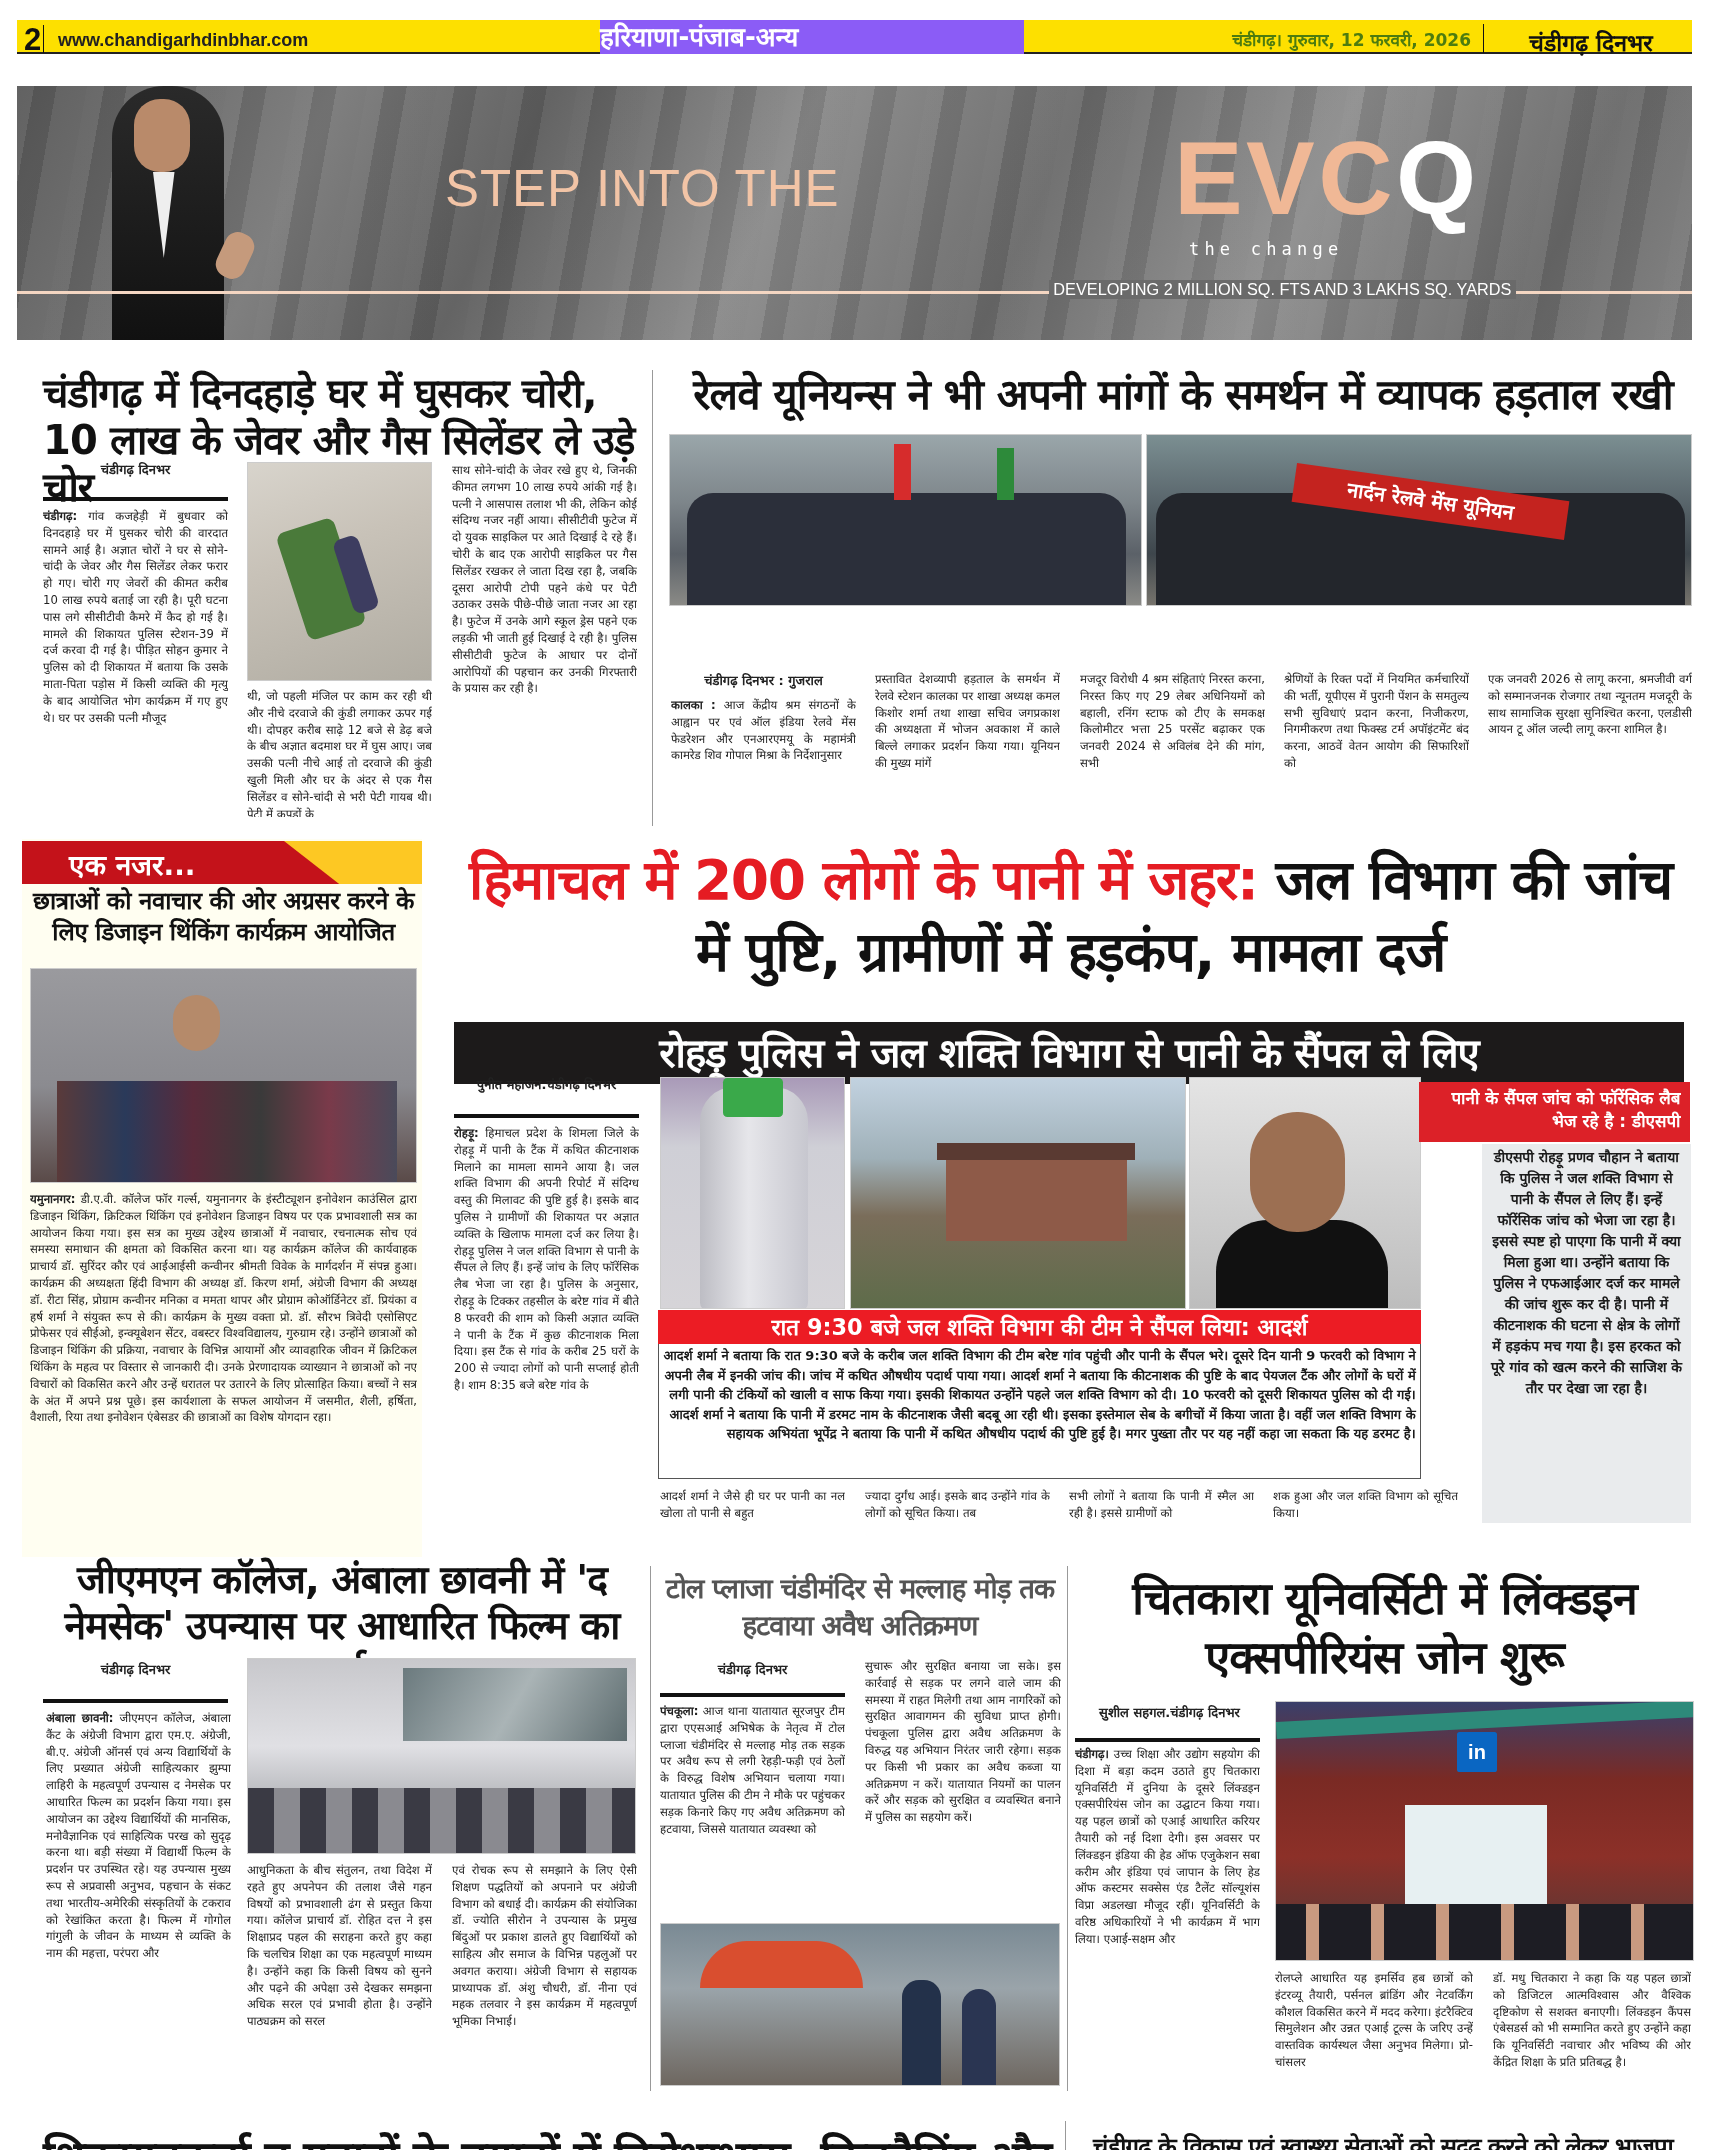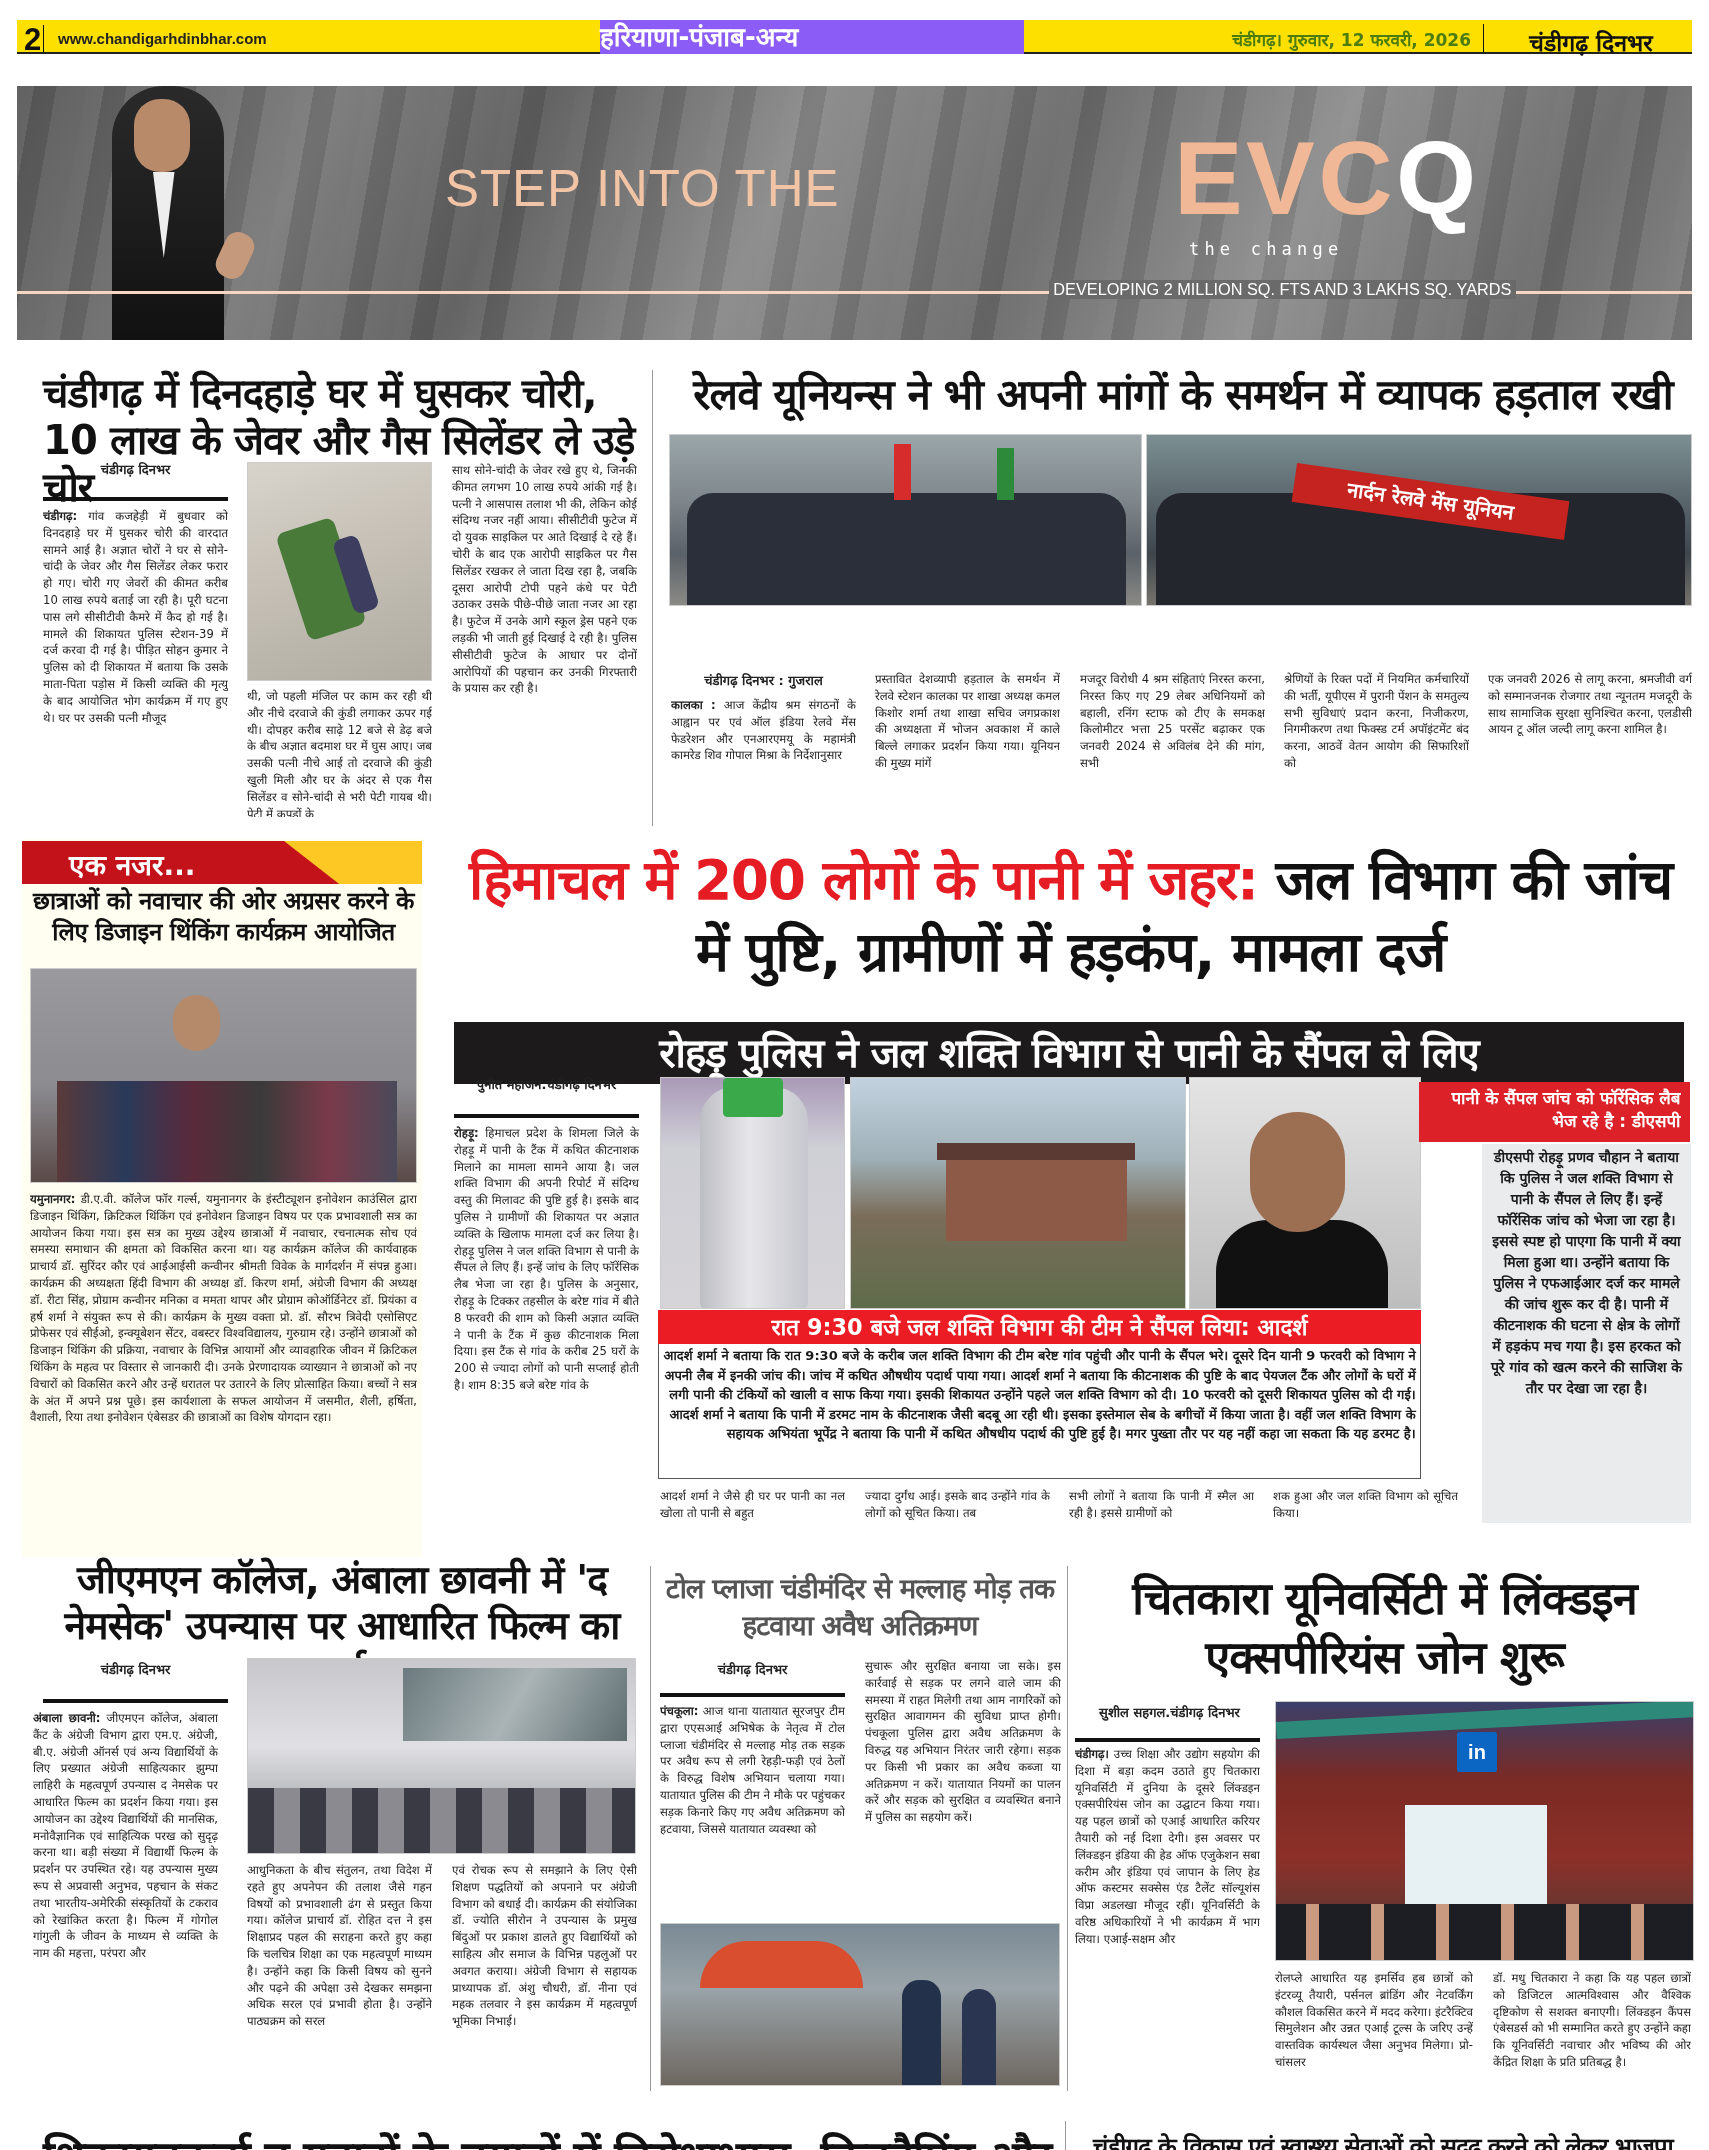--- a/index.html
+++ b/index.html
@@ -11,21 +11,21 @@
   .rule{height:4.3px;background:#111}
   .body{font-family:"DejaVu Sans",sans-serif;font-size:11.6px;line-height:1.45;text-align:justify;color:#222;overflow:hidden}
   .body b{font-weight:bold}
   .photo{overflow:hidden;border:0.4px solid #ccc}
   .vline{position:absolute;width:0.9px;background:#999}
 
   
   #masthead{left:17px;top:20px;width:1675px;height:34px;background:#fde000;border-bottom:2.2px solid #222}
   #page-num{left:24px;top:22.4px;font-size:31px;font-weight:bold;font-family:"Liberation Sans",sans-serif;color:#111}
   #page-sep{left:43px;top:25px;width:1.3px;height:27.5px;background:#111}
-  #site-url{left:58px;top:30px;font-size:15px;font-weight:bold;color:#222;font-family:"Liberation Sans",sans-serif}
+  #site-url{left:58px;top:30px;font-size:18px;font-weight:bold;color:#222;font-family:"Liberation Sans",sans-serif}
   #section-box{left:600px;top:20px;width:424px;height:34px;background:#8b5cf6;color:#fff;font-size:26px;font-weight:bold;text-align:left;line-height:34px}
   #dateline{left:1161px;top:28px;width:310px;text-align:right;font-size:17px;font-weight:bold;color:#4d7c0f}
   #date-sep{left:1483px;top:24px;width:1.3px;height:29px;background:#111}
   #paper-name{left:1493px;top:26px;width:196px;text-align:center;font-size:23px;font-weight:bold;color:#111}
 
   
   #ad{left:17px;top:86px;width:1675px;height:254px;overflow:hidden;
       background:linear-gradient(115deg,#5a5a5a 0%,#7a7a7a 18%,#5e5e5e 30%,#8a8a8a 45%,#6b6b6b 60%,#8e8e8e 75%,#6a6a6a 90%,#7e7e7e 100%)}
   #ad .stripes{position:absolute;inset:0;background:repeating-linear-gradient(100deg,rgba(255,255,255,.05) 0 17px,rgba(0,0,0,.08) 17px 39px,rgba(255,255,255,.04) 39px 69px)}
   #ad-person{position:absolute;left:95px;top:0;width:112px;height:254px;background:linear-gradient(180deg,#2a2a2a,#111);border-radius:52px 52px 0 0}
@@ -92,21 +92,21 @@
   #main-quote-body{left:658px;top:1344px;width:763px;height:135px;font-size:13px;font-weight:bold;line-height:1.5;text-align:right;padding:2.2px 4.3px;border-left:0.9px solid #555;border-bottom:0.9px solid #555;border-right:0.9px solid #555}
   #main-body2{left:660px;top:1488px;width:185px;height:39px}
   #main-body3{left:865px;top:1488px;width:185px;height:39px}
   #main-body4{left:1069px;top:1488px;width:185px;height:39px}
   #main-body5{left:1273px;top:1488px;width:185px;height:39px}
 
   
   #s4-hl{left:43px;top:1557px;width:598px;font-size:39px;text-align:center}
   #s4-byline{left:43px;top:1660px;width:185px}
   #s4-rule{left:43px;top:1699px;width:185px}
-  #s4-body1{left:33px;top:1710px;width:185px;height:379px}
+  #s4-body1{left:46px;top:1710px;width:185px;height:379px}
   #s4-photo{left:247px;top:1658px;width:389px;height:196px;background:linear-gradient(180deg,#c8c8cc 0%,#e0e0e4 45%,#8c8f94 100%)}
   #s4-photo .screen{position:absolute;left:155px;top:8.6px;width:224px;height:73px;background:linear-gradient(120deg,#6b7a7e,#aab4b6,#5e6d70)}
   #s4-body2{left:247px;top:1862px;width:185px;height:228px}
   #s4-body3{left:452px;top:1862px;width:185px;height:228px}
 
   
   #s5-hl{left:660px;top:1570px;width:400px;font-size:27.5px;color:#555;text-align:center;line-height:1.35}
   #s5-byline{left:660px;top:1660px;width:185px}
   #s5-rule{left:660px;top:1693px;width:185px}
   #s5-body1{left:660px;top:1703px;width:185px;height:215px}

